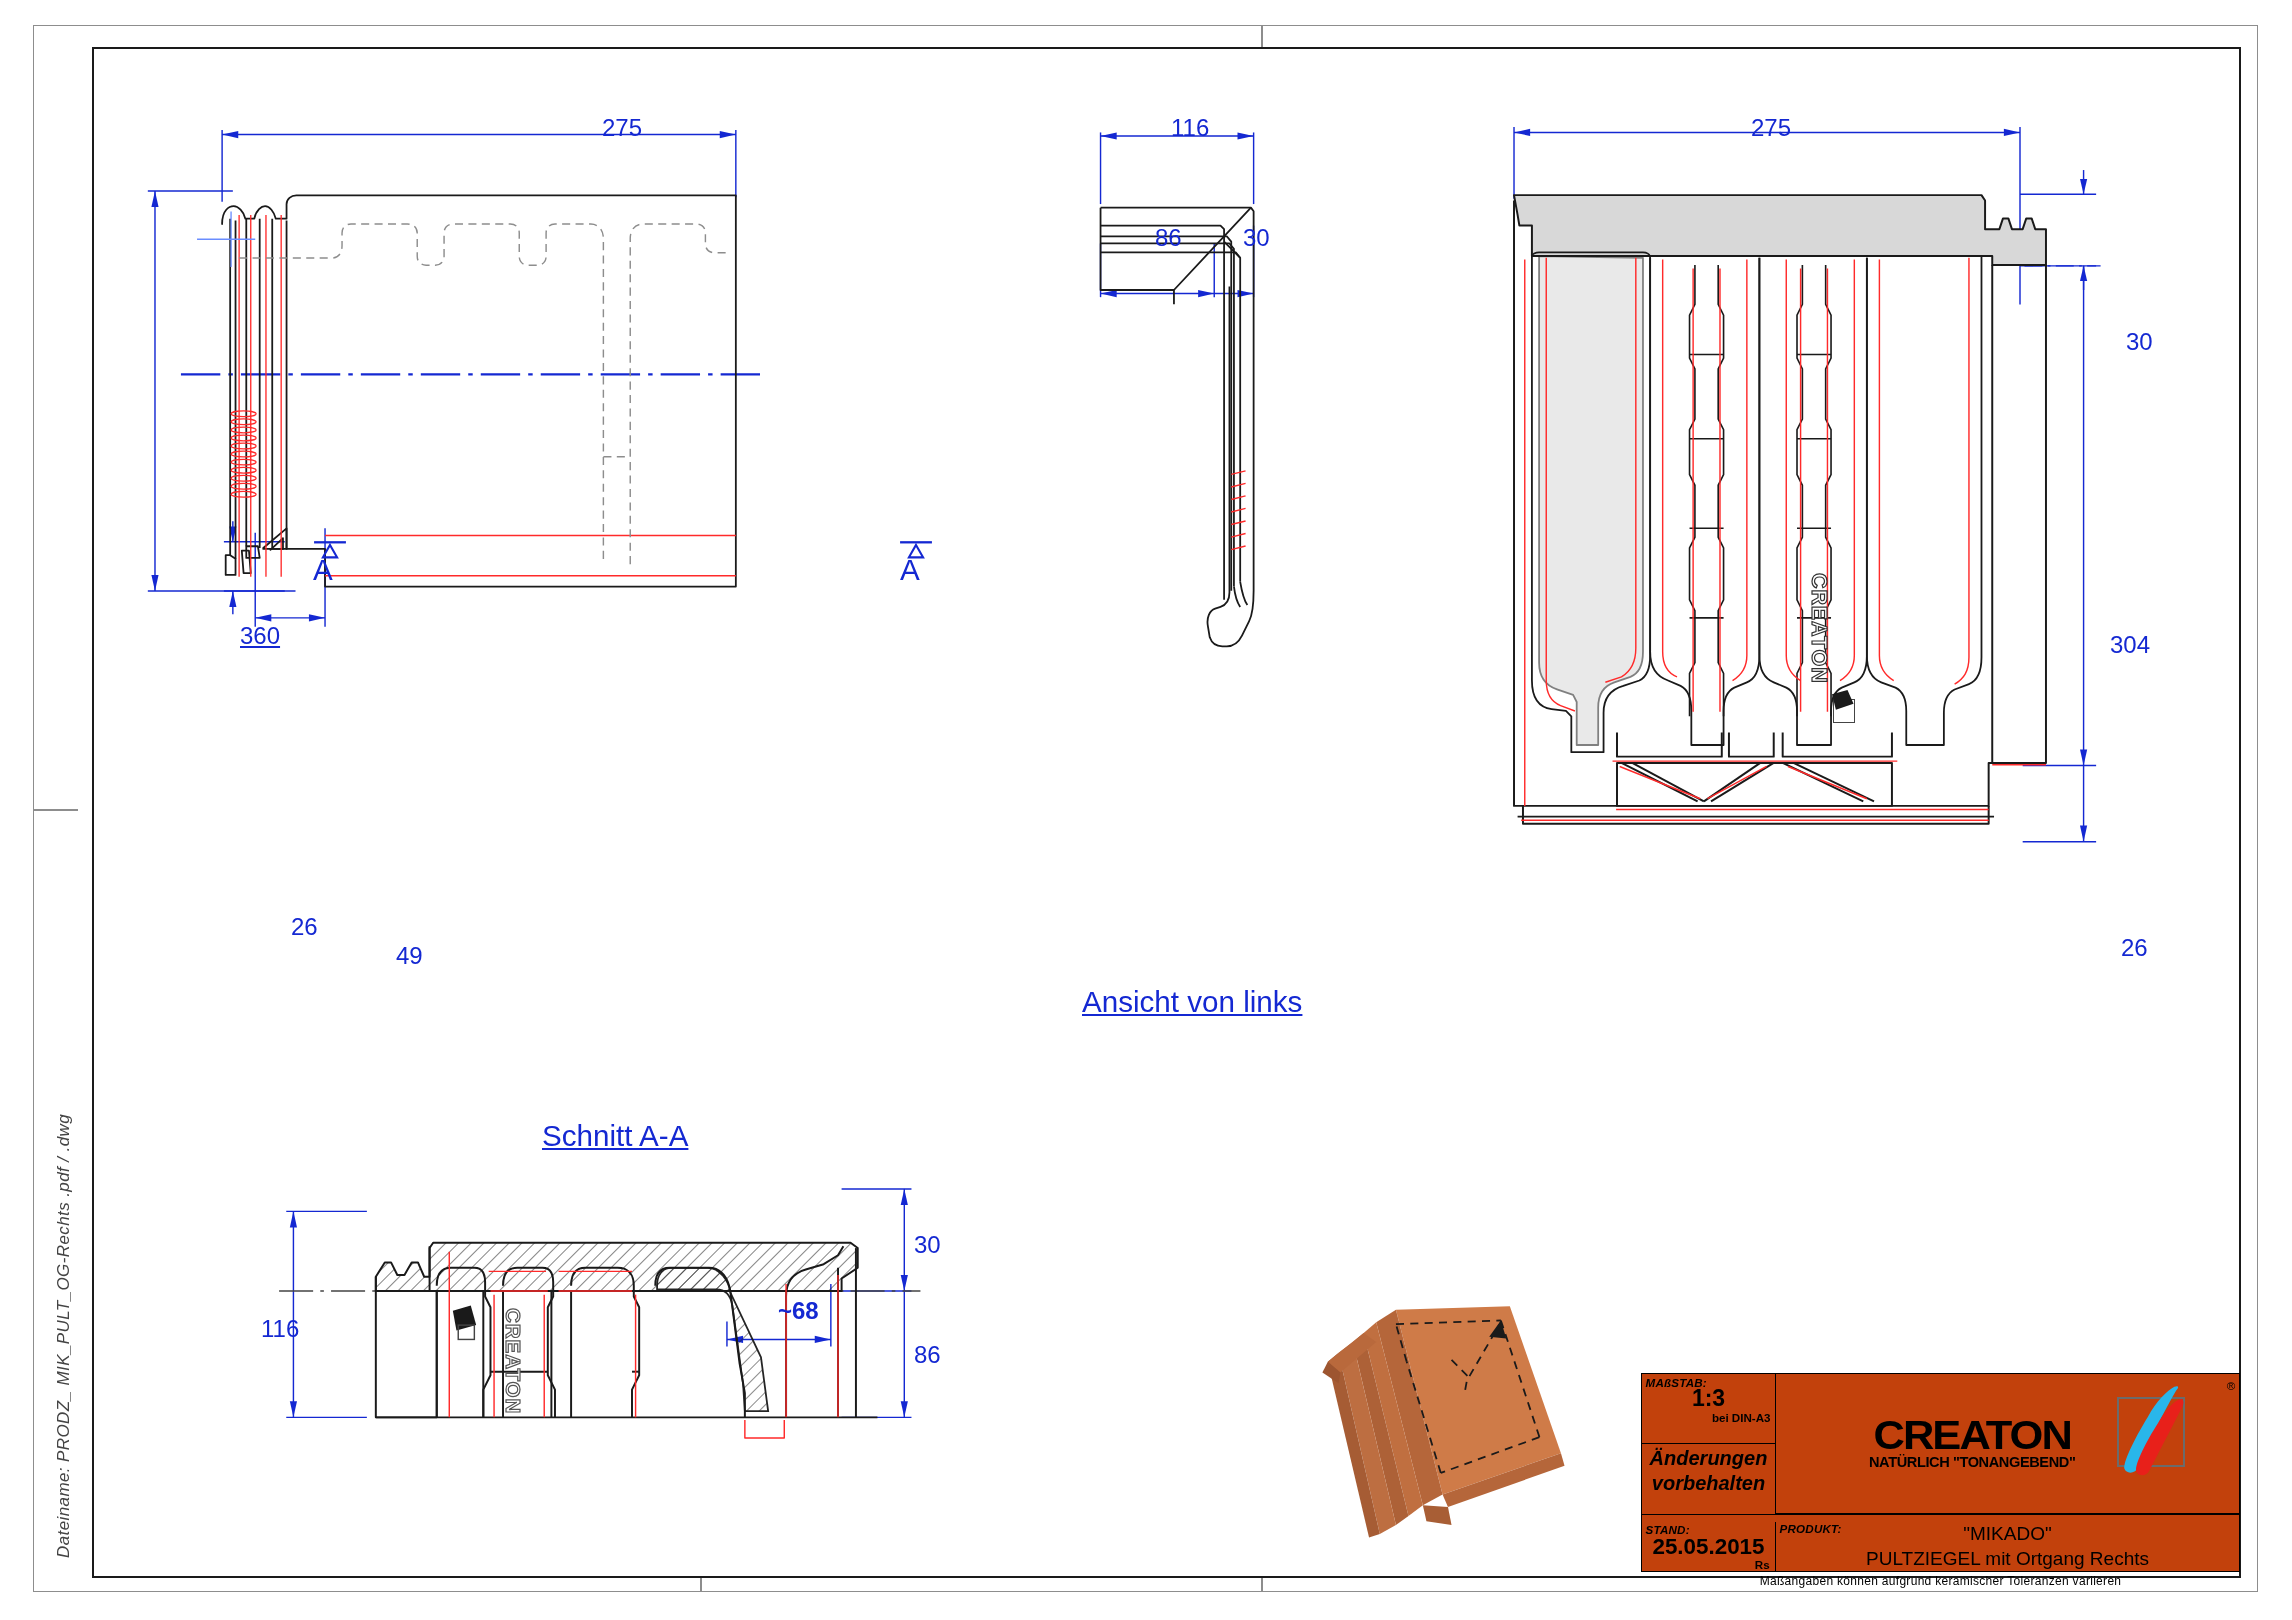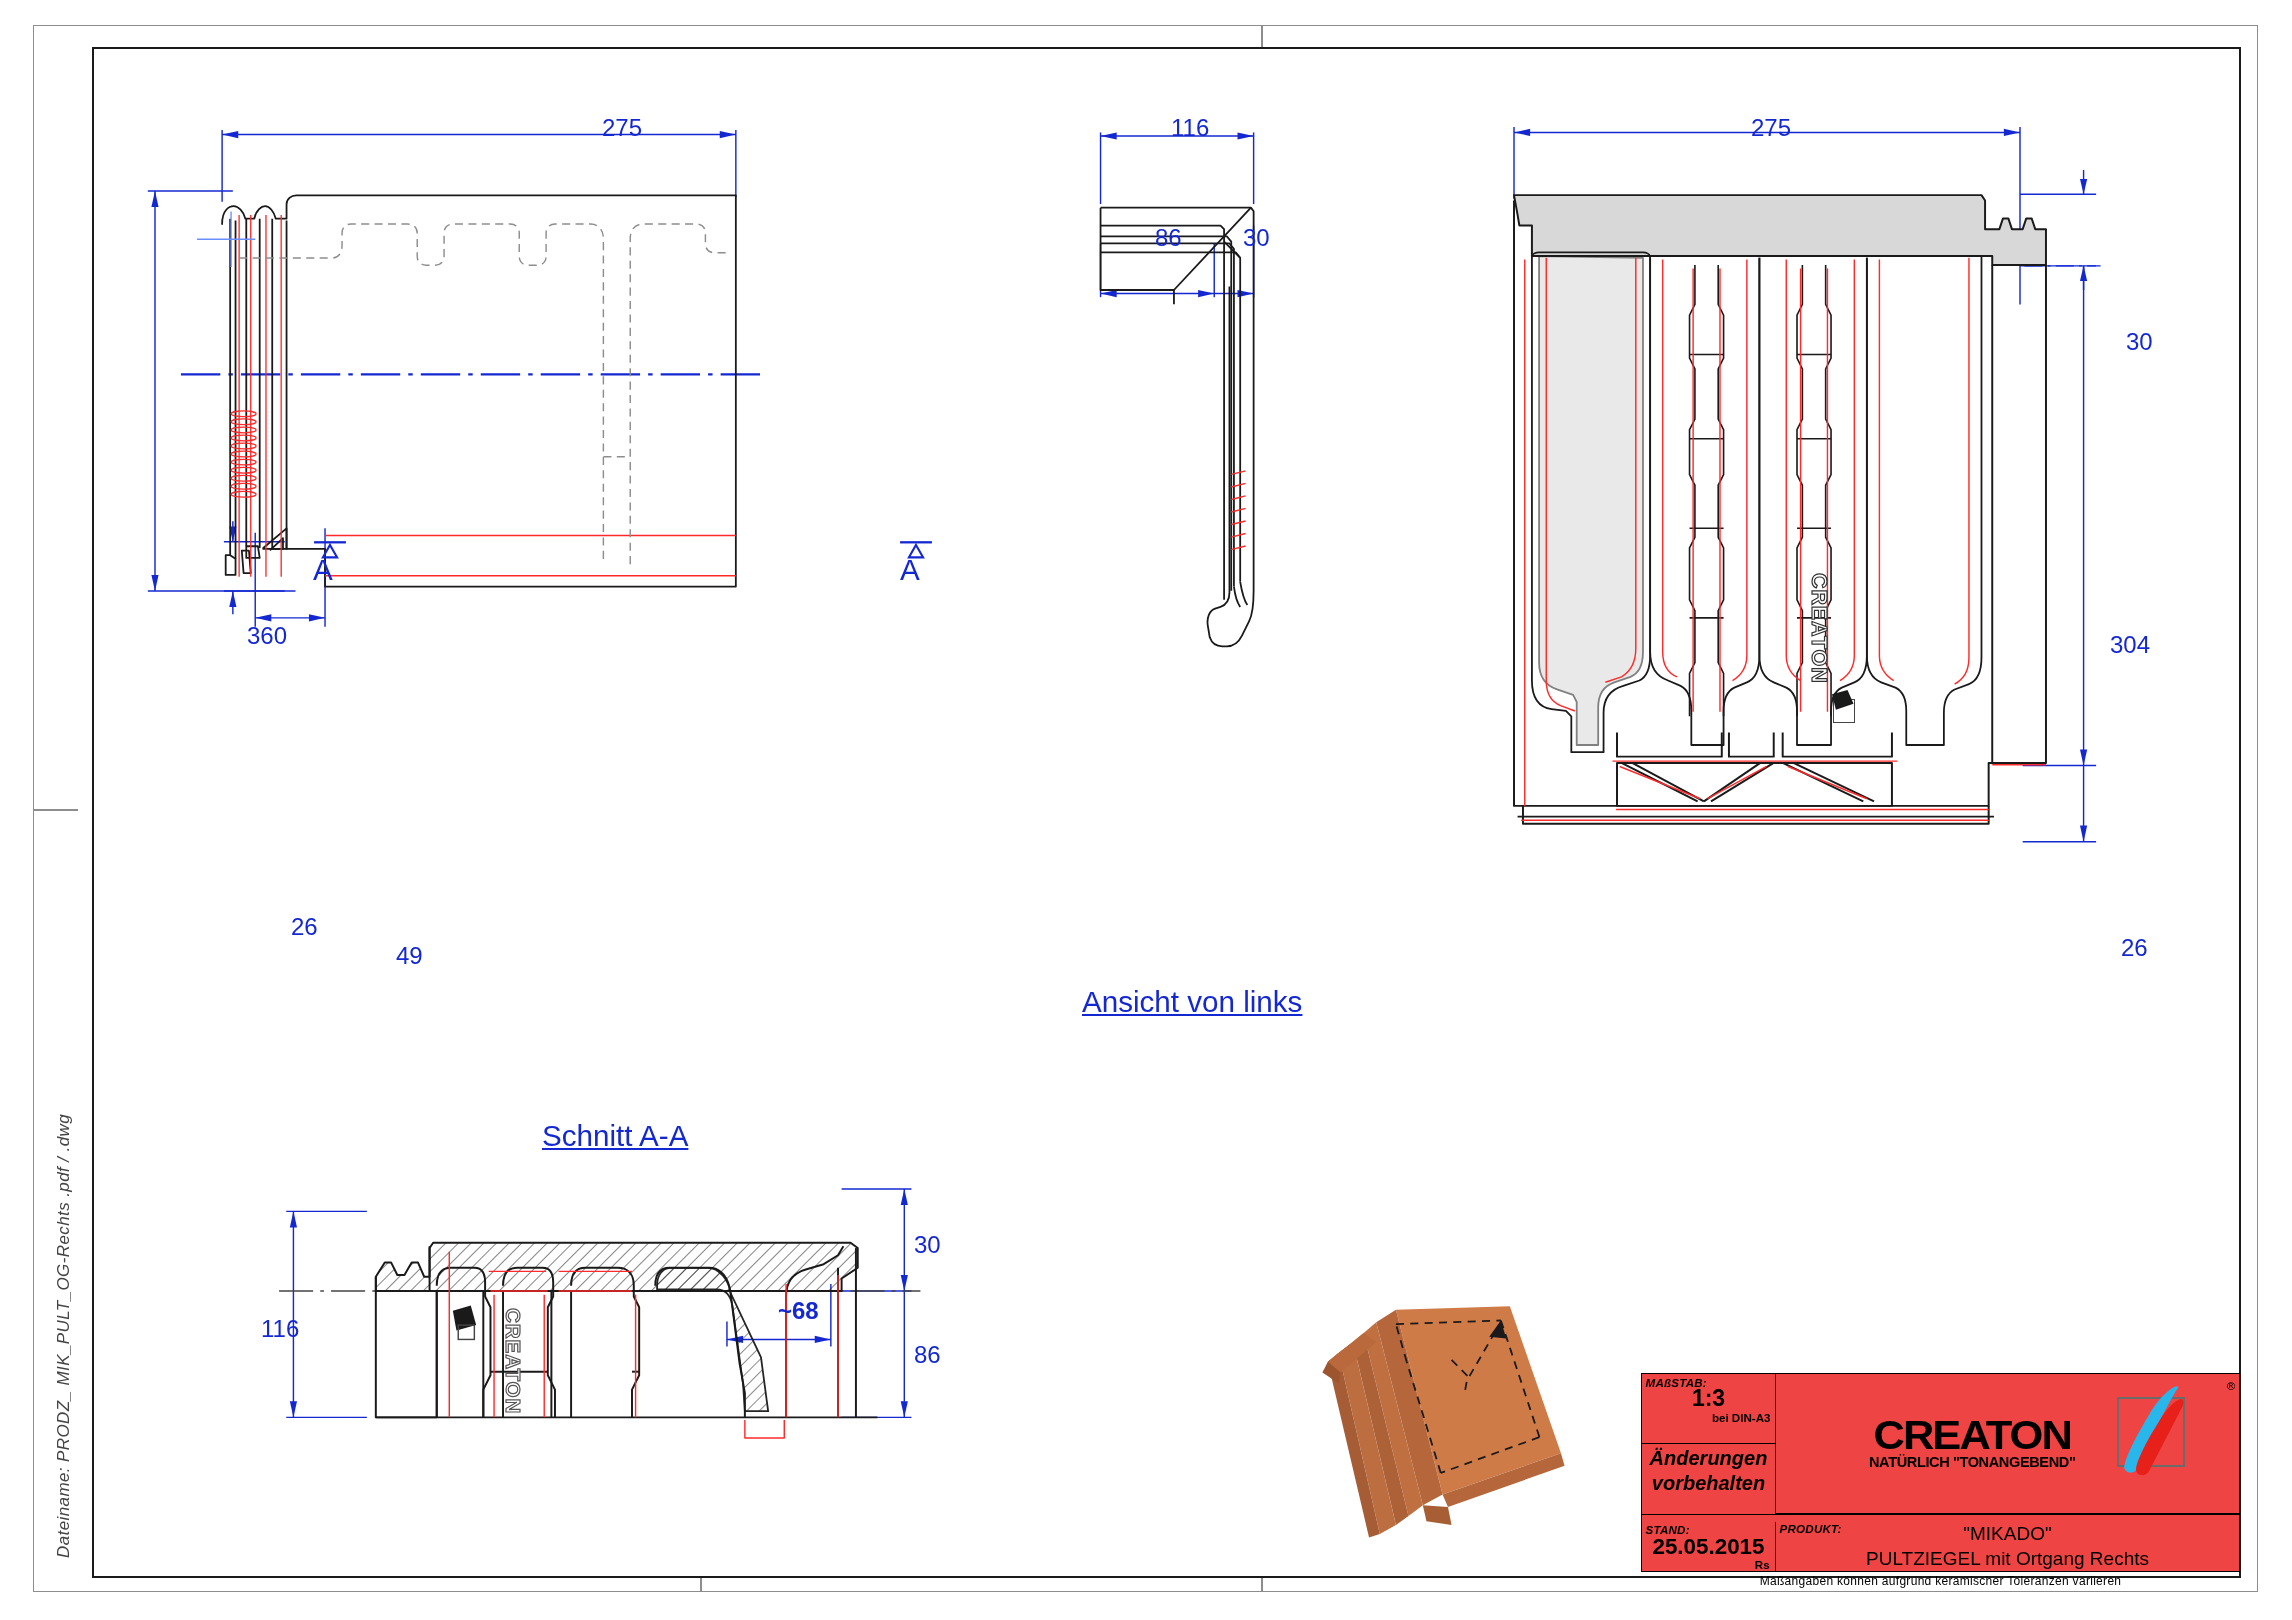--- a/index.html
+++ b/index.html
@@ -81,21 +81,21 @@
   }
   
   .titleblock {
     position: absolute;
     left: 1641px;
     top: 1373px;
     width: 599px;
     height: 199px;
     border: 1.8px solid #000;
     box-sizing: border-box;
-    background: #ef4444;
+    background: #c2410c;
     font-family: "Liberation Sans", sans-serif;
   }
   .tb-lbl {
     font-size: 11.6px;
     font-style: italic;
     font-weight: bold;
     padding: 1.8px 0 0 3.6px;
     letter-spacing: 0.2px;
   }
   .tb-scale {
@@ -285,21 +285,21 @@
         <ellipse cx="42" cy="316" rx="14" ry="3.2"></ellipse>
         <ellipse cx="42" cy="325" rx="14" ry="3.2"></ellipse>
         <ellipse cx="42" cy="334" rx="14" ry="3.2"></ellipse>
         <ellipse cx="42" cy="343" rx="14" ry="3.2"></ellipse>
         <ellipse cx="42" cy="352" rx="14" ry="3.2"></ellipse>
       </g>
     </svg>
   </div>
 
   <div class="dim" style="left:602px;top:114px;">275</div>
-  <div class="dim" style="left:247px;top:622px;">360</div>
+  <div class="dim" style="left:240px;top:622px;text-decoration:underline;">360</div>
   <div class="dim" style="left:291px;top:913px;">26</div>
   <div class="dim" style="left:396px;top:942px;">49</div>
 
   <div class="svgwrap" style="left:312px;top:537px;width:36px;height:23px;">
     <svg width="36" height="23" viewBox="0 0 40 26">
       <line x1="2" y1="6" x2="38" y2="6" stroke="#1428d2" stroke-width="2.6"></line>
       <polygon points="20,9 28,23 12,23" fill="none" stroke="#1428d2" stroke-width="2.4"></polygon>
     </svg>
   </div>
   <div class="sectionletter" style="left:313px;top:553px;">A</div>

